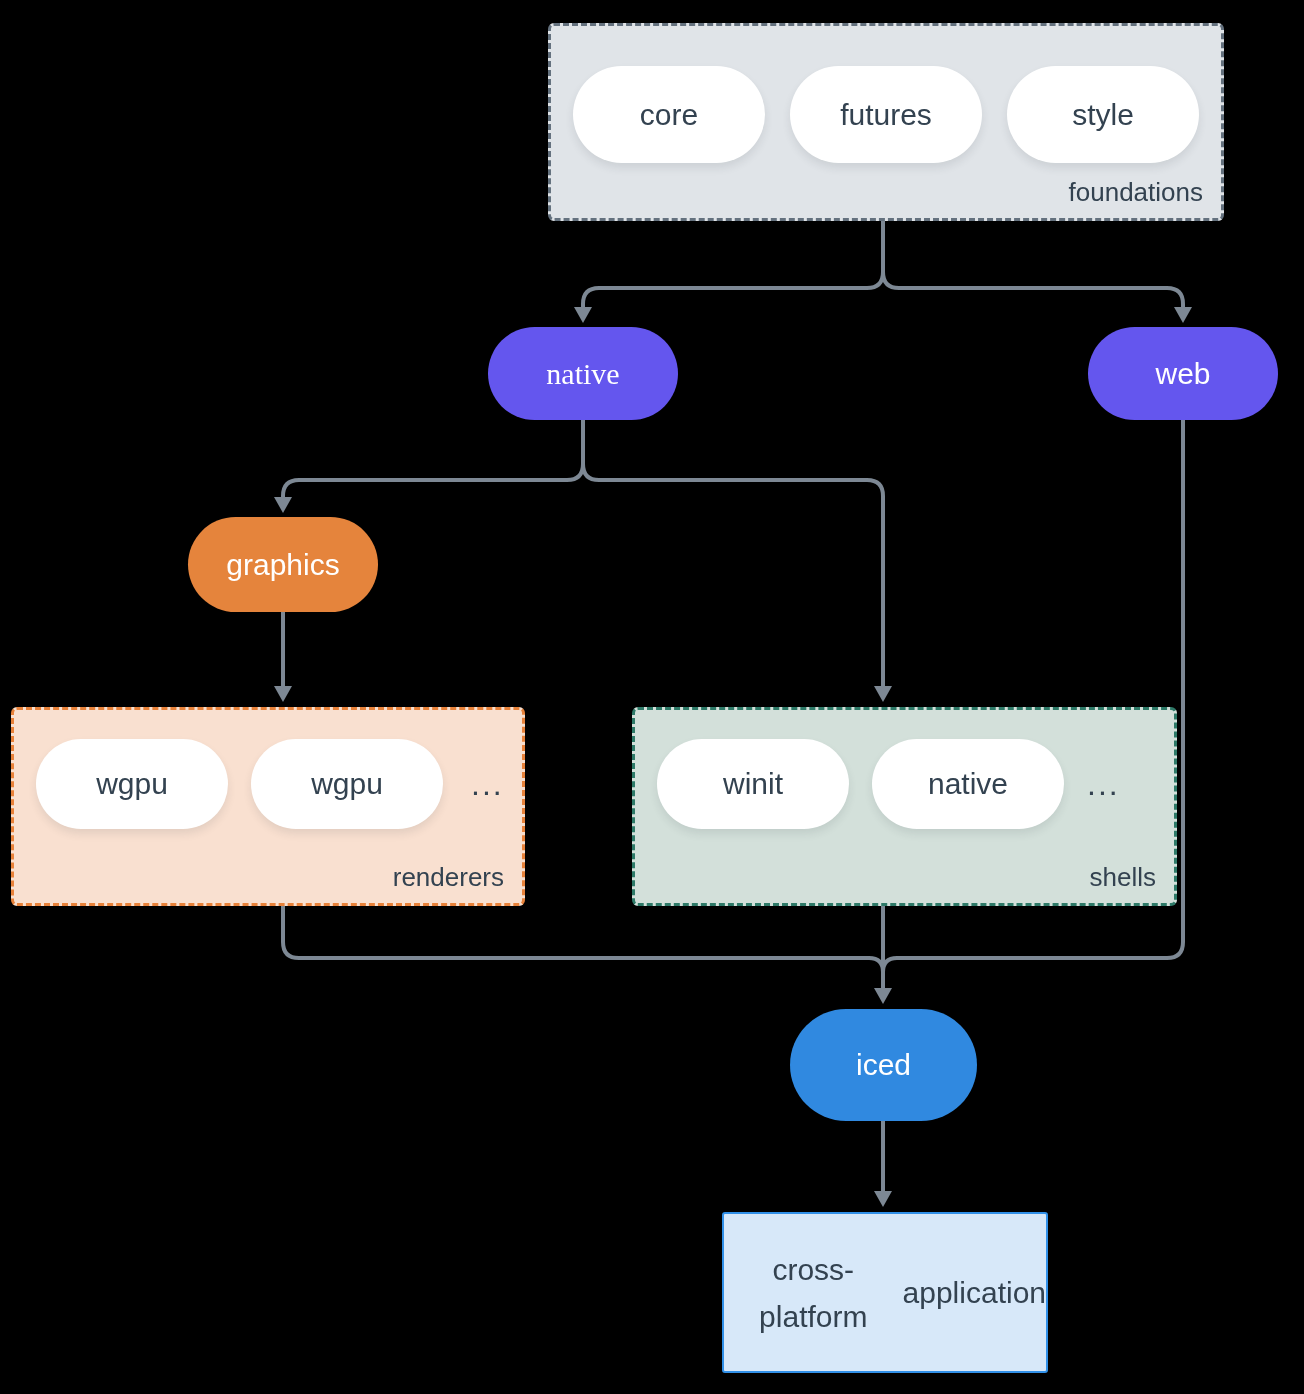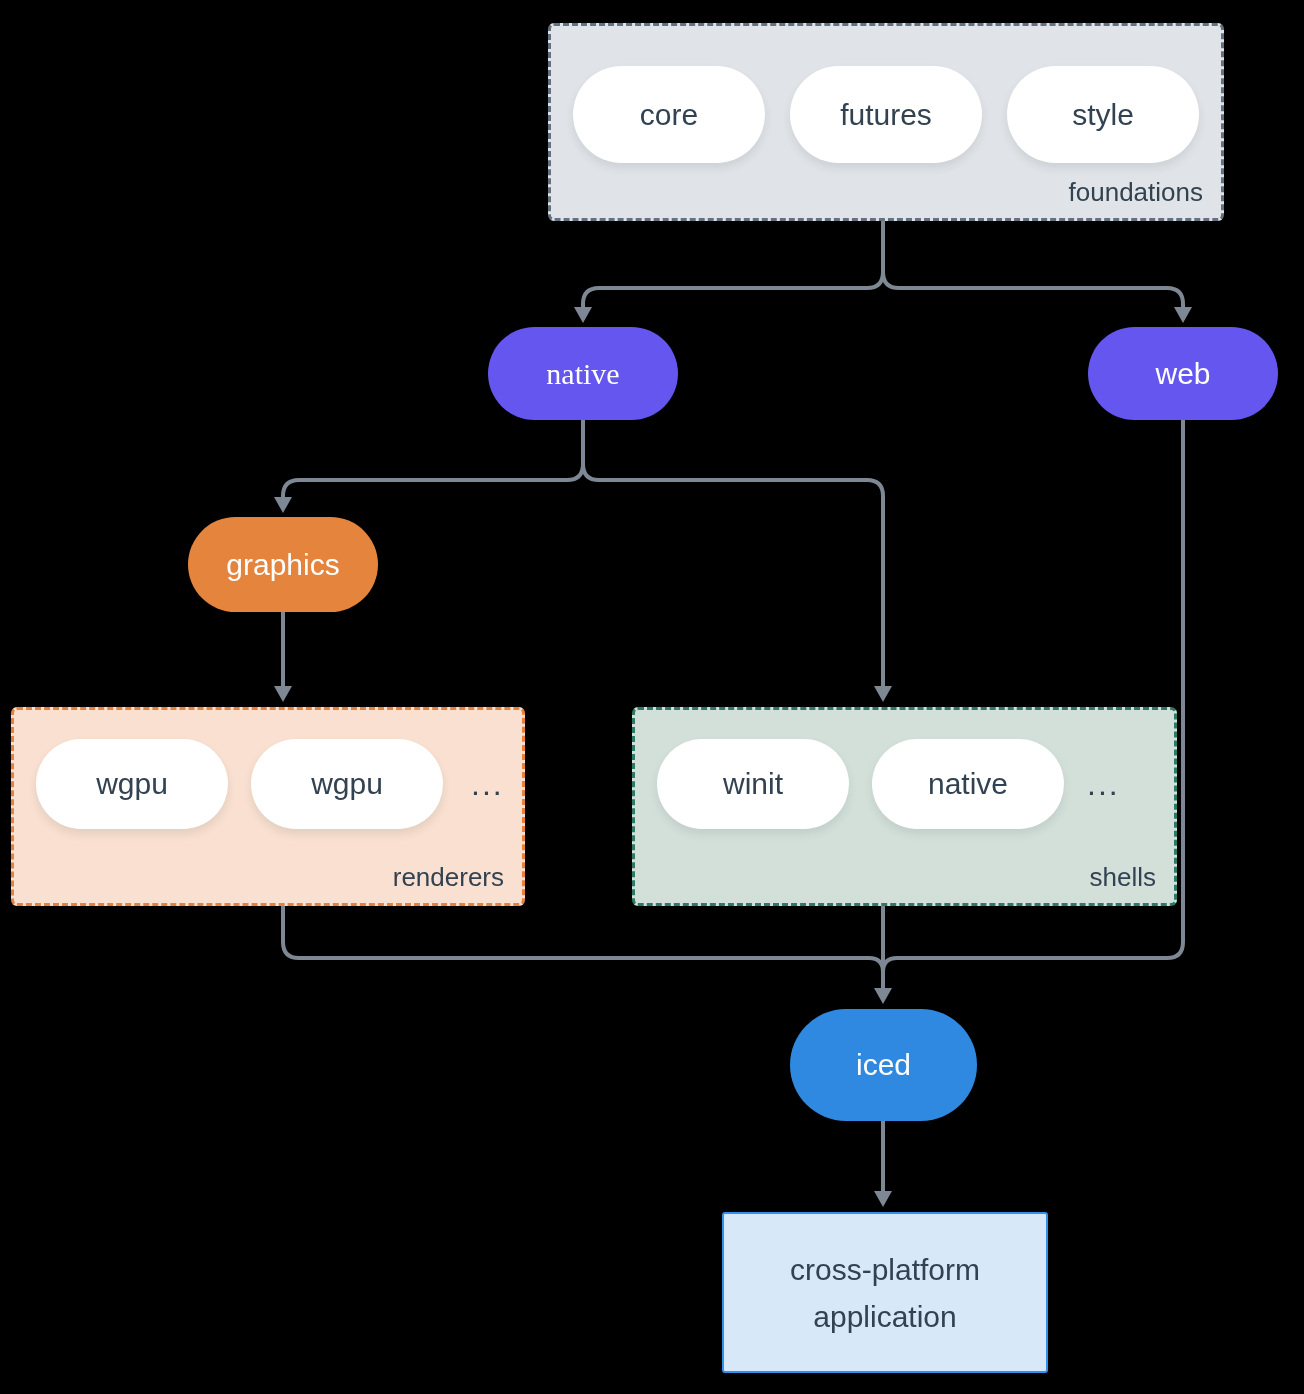--- a/index.html
+++ b/index.html
@@ -55,21 +55,21 @@
     border-radius:999px; color:#ffffff; font-size:30px;
   }
   .node.native{left:488px;top:327px;width:190px;height:93px;background:var(--purple);font-family:Liberation Serif, serif;}
   .node.web{left:1088px;top:327px;width:190px;height:93px;background:var(--purple);}
   .node.graphics{left:188px;top:517px;width:190px;height:95px;background:var(--orange);}
   .node.iced{left:790px;top:1009px;width:187px;height:112px;background:var(--blue);}
 
   .appbox{
     position:absolute; z-index:1; left:722px; top:1212px; width:322px; height:157px;
     background:var(--app-fill); border:2.5px solid var(--app-border); border-radius:3px;
-    display:flex; flex-direction:column; align-items:center; justify-content:center;
+    display:flex; flex-direction:row; align-items:center; justify-content:center;
     color:var(--ink); font-size:30px; line-height:47px; text-align:center;
   }
 </style>
 </head>
 <body>
 
 <div class="canvas">
 
   <svg class="edges" width="1304" height="1394" viewBox="0 0 1304 1394" aria-hidden="true">
 

